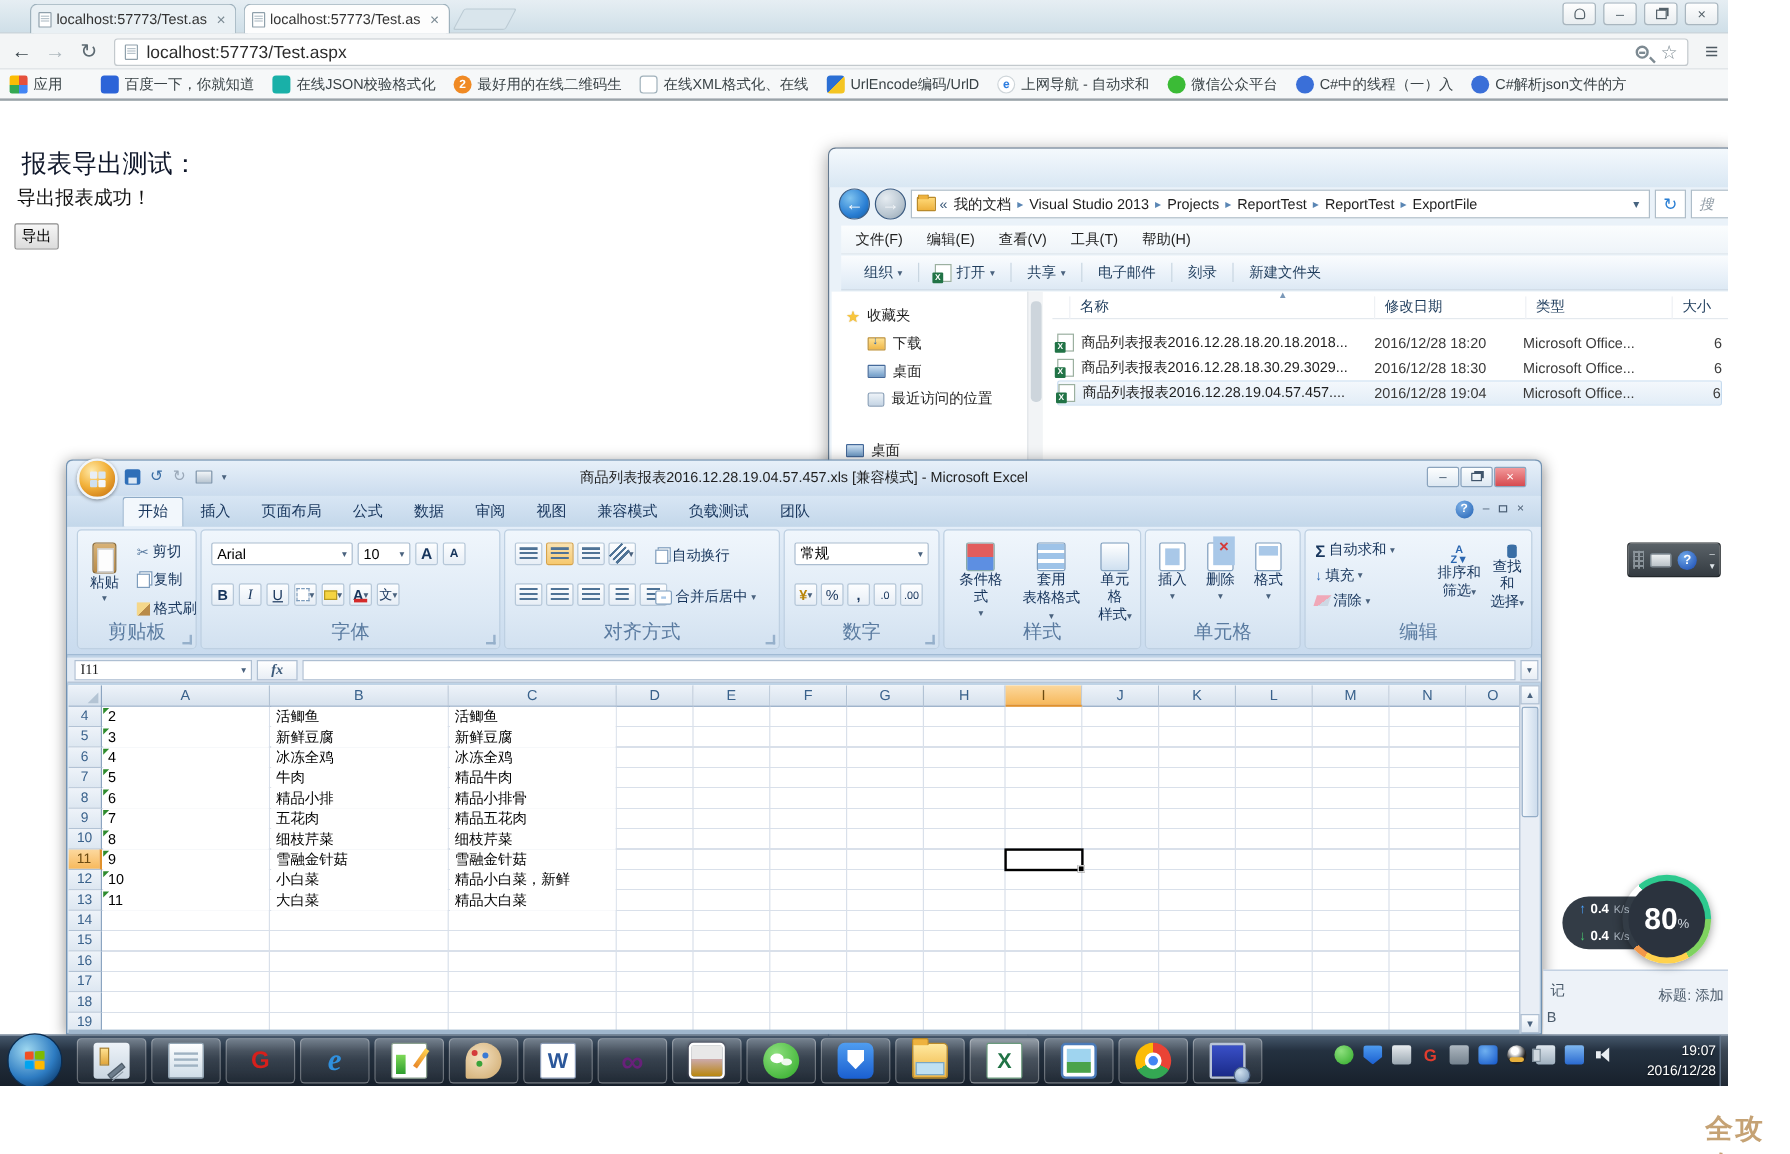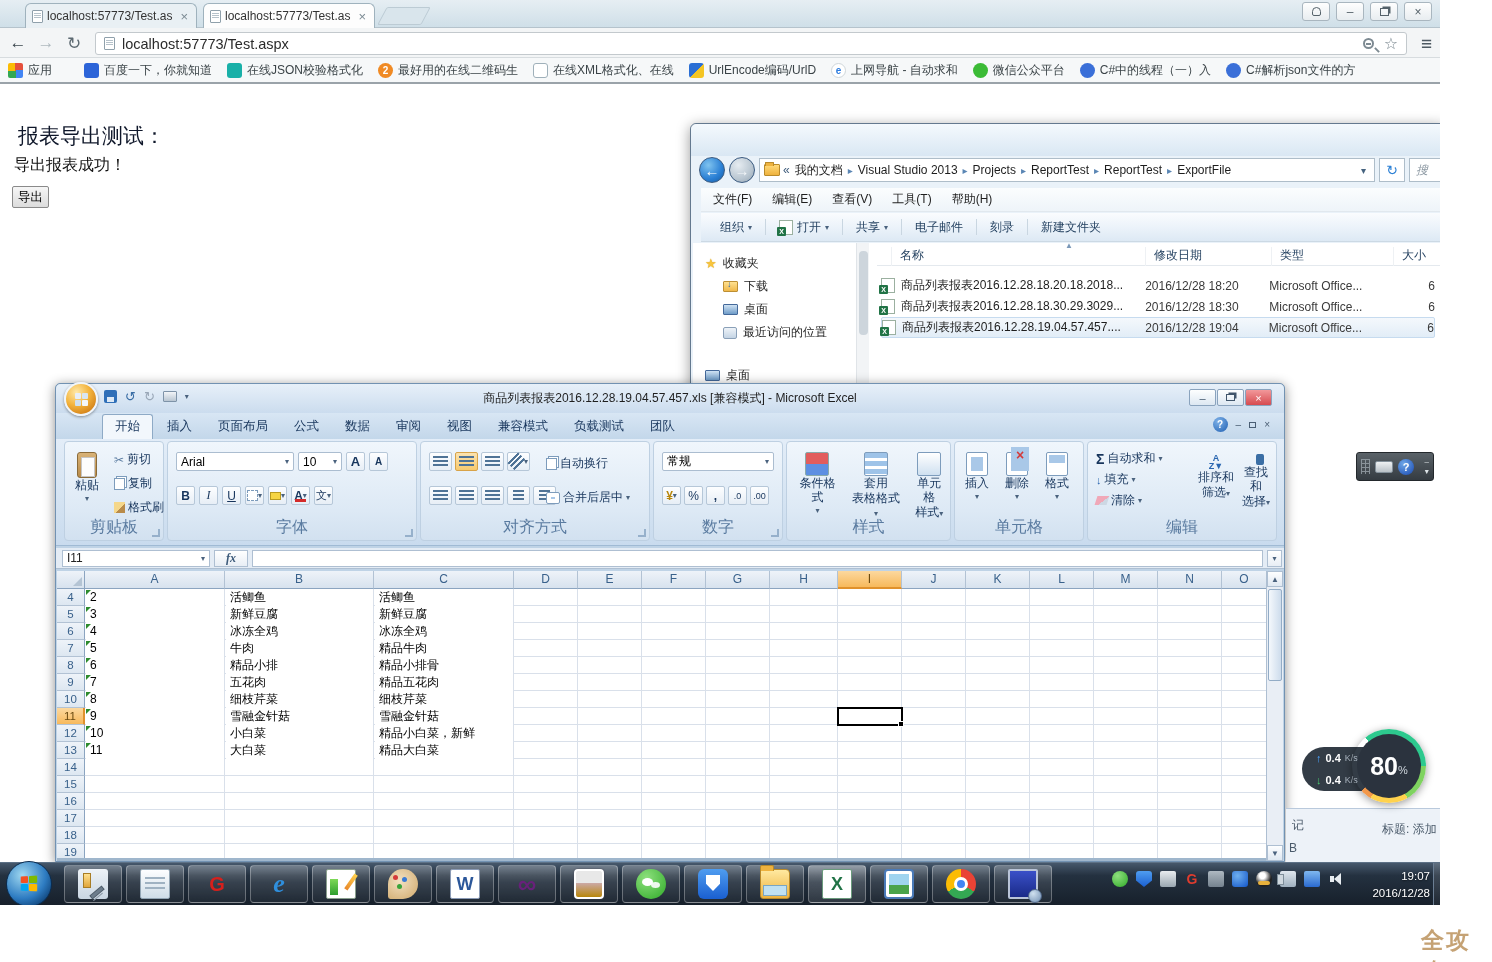--- a/index.html
+++ b/index.html
@@ -136,21 +136,21 @@
 .gi-fmt:after{content:"";position:absolute;left:2px;top:2px;right:2px;height:8px;background:#a9c8e8}
 .edrow{display:flex;align-items:center;gap:3px;font-size:12px;color:#17355c}
 .sigma{color:#17355c;font-size:14px;font-weight:bold}
 .fillic{color:#2a66b0;font-weight:bold;font-size:11px}
 .clearic{width:12px;height:9px;background:linear-gradient(135deg,#f0a8b8 60%,#cdd8e4 60%);transform:skewX(-18deg)}
 .azic{font-size:9px;font-weight:bold;color:#2a66b0;line-height:.9;text-align:center}
 .binoc{width:16px;height:11px;position:relative}
 .binoc:before,.binoc:after{content:"";position:absolute;top:0;width:7px;height:11px;background:#3a6ea5;border-radius:2px}
 .binoc:after{right:0}
 #fbar{position:absolute;left:0;top:164px;right:0;height:21px;background:#e4ecf5;border-bottom:1px solid #aebfd2;display:flex;align-items:center;gap:4px;padding:0 2px 0 6px}
-#namebox{width:148px;height:17px;background:#fff;border:1px solid #aebfd2;font-size:12px;display:flex;align-items:center;justify-content:space-between;padding:0 4px;font-family:Liberation Sans, sans-serif}
+#namebox{width:148px;height:17px;background:#fff;border:1px solid #aebfd2;font-size:12px;display:flex;align-items:center;justify-content:space-between;padding:0 4px;font-family:Liberation Serif, serif}
 #fxbtn{width:34px;height:17px;background:linear-gradient(#fff,#e8eef5);border:1px solid #aebfd2;display:flex;align-items:center;justify-content:center;font-size:12px;font-style:italic;font-family:"Liberation Serif",serif;font-weight:bold;color:#3c5a7a}
 #finput{flex:1;height:17px;background:#fff;border:1px solid #aebfd2}
 #fdd{width:15px;height:17px;background:linear-gradient(#fff,#e8eef5);border:1px solid #aebfd2;font-size:8px;color:#4a627e;display:flex;align-items:center;justify-content:center}
 #sheet{position:absolute;left:1px;top:187px;width:1211px;height:290px;background:#fff;overflow:hidden}
 #corner{position:absolute;left:0;top:0;width:28px;height:18px;background:linear-gradient(#eef3f9,#d7e2ee);border-right:1px solid #8ba4c0;border-bottom:1px solid #8ba4c0}
 #corner:after{content:"";position:absolute;right:2px;bottom:2px;border-left:9px solid transparent;border-bottom:9px solid #b4c4d4}
 .colhdr{position:absolute;top:0;height:18px;background:linear-gradient(#eef3f9,#d7e2ee);border-right:1px solid #b2c2d4;border-bottom:1px solid #8ba4c0;text-align:center;font-size:12px;color:#39618b;line-height:17px}
 .colhdr.sel{background:linear-gradient(#fcd89e,#f7b95c);color:#6b4a10;border-bottom:2px solid #e0912c}
 .rowhdr{position:absolute;left:0;width:28px;height:17px;background:linear-gradient(#eef3f9,#dde7f1);border-right:1px solid #8ba4c0;border-bottom:1px solid #b2c2d4;text-align:center;font-size:11.5px;color:#39618b;line-height:16px}
 .rowhdr.sel{background:linear-gradient(#fcd89e,#f7b95c);color:#6b4a10;border-right:2px solid #e0912c}

